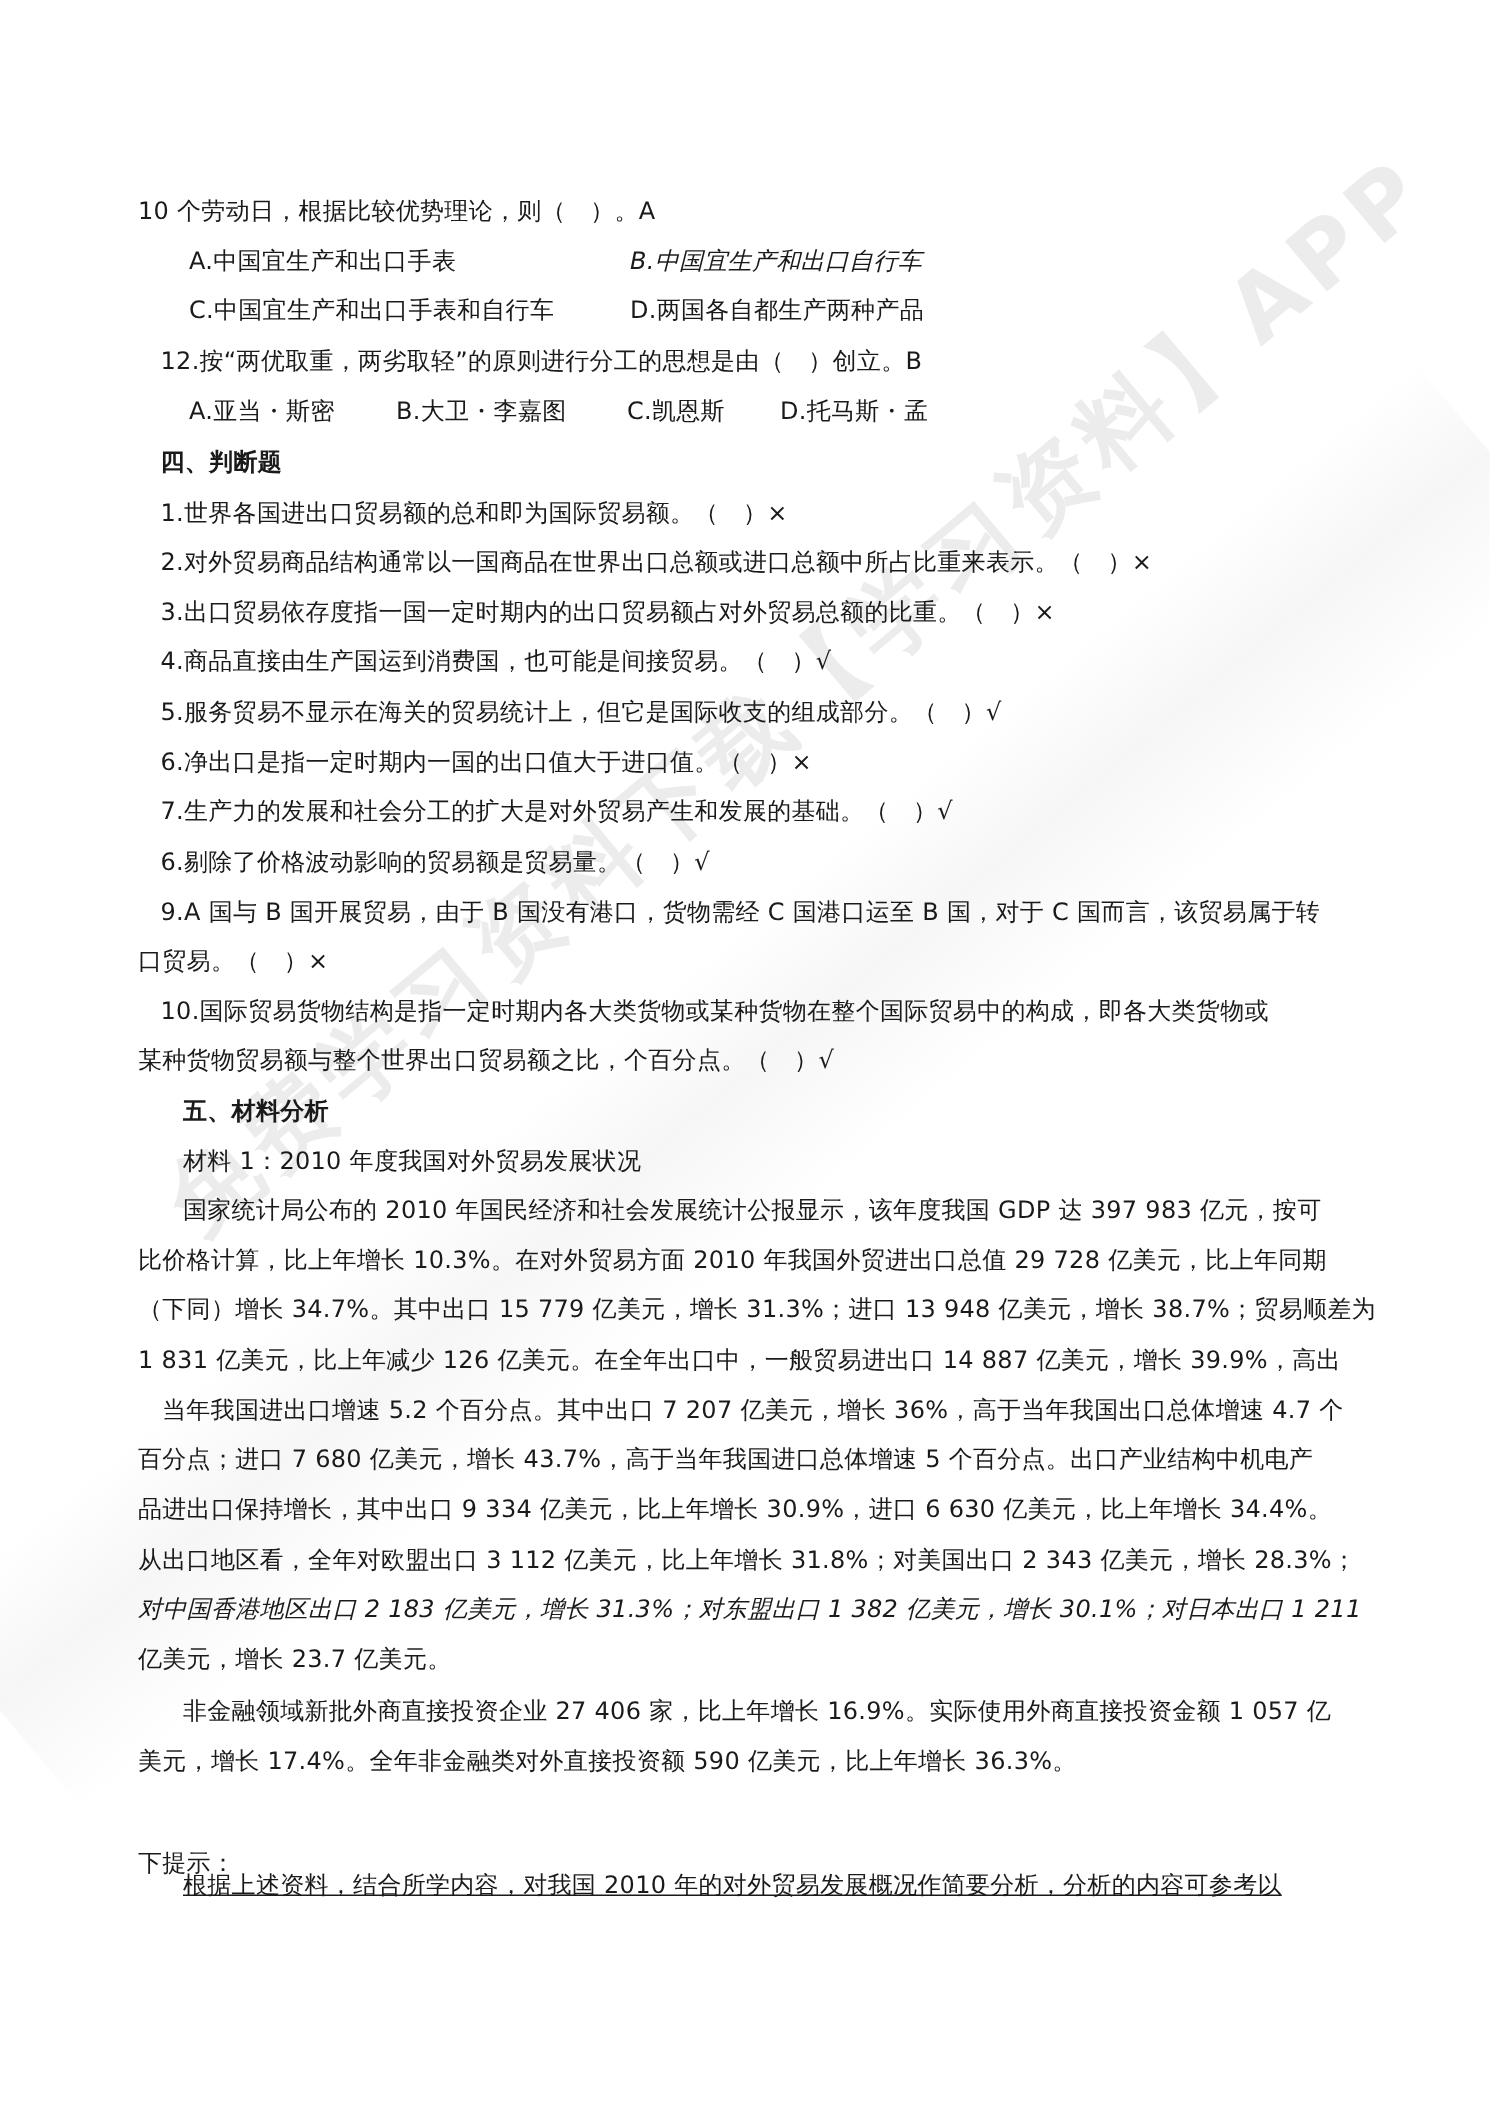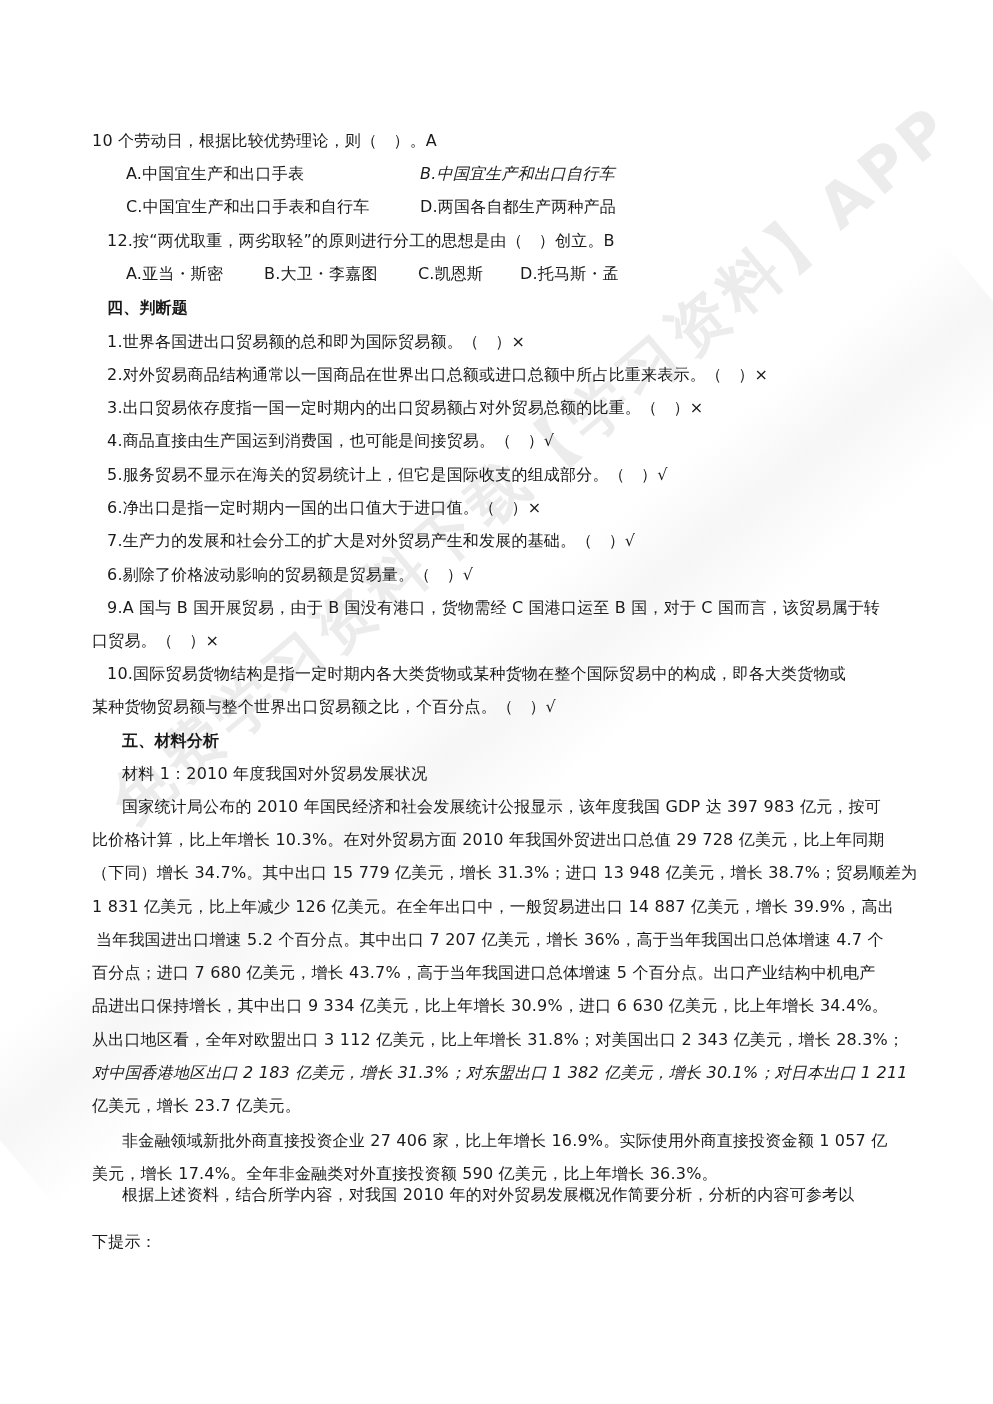--- a/index.html
+++ b/index.html
@@ -86,26 +86,26 @@
   <div class="line" style="left:107px; top:663px;">10.国际贸易货物结构是指一定时期内各大类货物或某种货物在整个国际贸易中的构成，即各大类货物或</div>
   <div class="line" style="left:92px; top:696px;">某种货物贸易额与整个世界出口贸易额之比，个百分点。（　）√</div>
 
   <div class="line bold" style="left:122px; top:730px;">五、材料分析</div>
   <div class="line" style="left:122px; top:763px;">材料 1：2010 年度我国对外贸易发展状况</div>
 
   <div class="line" style="left:122px; top:796px;">国家统计局公布的 2010 年国民经济和社会发展统计公报显示，该年度我国 GDP 达 397 983 亿元，按可</div>
   <div class="line" style="left:92px; top:829px;">比价格计算，比上年增长 10.3%。在对外贸易方面 2010 年我国外贸进出口总值 29 728 亿美元，比上年同期</div>
   <div class="line" style="left:92px; top:862px;">（下同）增长 34.7%。其中出口 15 779 亿美元，增长 31.3%；进口 13 948 亿美元，增长 38.7%；贸易顺差为</div>
   <div class="line" style="left:92px; top:896px;">1 831 亿美元，比上年减少 126 亿美元。在全年出口中，一般贸易进出口 14 887 亿美元，增长 39.9%，高出</div>
-  <div class="line" style="left:96px; top:929px;text-align:center;">当年我国进出口增速 5.2 个百分点。其中出口 7 207 亿美元，增长 36%，高于当年我国出口总体增速 4.7 个</div>
+  <div class="line" style="left:108px; top:929px;text-align:center;">当年我国进出口增速 5.2 个百分点。其中出口 7 207 亿美元，增长 36%，高于当年我国出口总体增速 4.7 个</div>
   <div class="line" style="left:92px; top:962px;">百分点；进口 7 680 亿美元，增长 43.7%，高于当年我国进口总体增速 5 个百分点。出口产业结构中机电产</div>
   <div class="line" style="left:92px; top:995px;">品进出口保持增长，其中出口 9  334 亿美元，比上年增长 30.9%，进口 6  630 亿美元，比上年增长 34.4%。</div>
   <div class="line" style="left:92px; top:1029px;">从出口地区看，全年对欧盟出口 3 112 亿美元，比上年增长 31.8%；对美国出口 2 343 亿美元，增长 28.3%；</div>
   <div class="line" style="left:92px; top:1062px;font-style:italic;">对中国香港地区出口 2 183 亿美元，增长 31.3%；对东盟出口 1 382 亿美元，增长 30.1%；对日本出口 1 211</div>
   <div class="line" style="left:92px; top:1095px;">亿美元，增长 23.7 亿美元。</div>
 
   <div class="line" style="left:122px; top:1130px;">非金融领域新批外商直接投资企业 27 406 家，比上年增长 16.9%。实际使用外商直接投资金额 1 057 亿</div>
   <div class="line" style="left:92px; top:1163px;">美元，增长 17.4%。全年非金融类对外直接投资额 590 亿美元，比上年增长 36.3%。</div>
 
-  <div class="line" style="left:122px; top:1184px;">根据上述资料，结合所学内容，对我国 2010 年的对外贸易发展概况作简要分析，分析的内容可参考以</div>
+  <div class="line" style="left:122px; top:1246px;text-decoration:underline;">根据上述资料，结合所学内容，对我国 2010 年的对外贸易发展概况作简要分析，分析的内容可参考以</div>
   <div class="line" style="left:92px; top:1231px;text-align:right;">下提示：</div>
 
 </div>
 
 </body></html>

